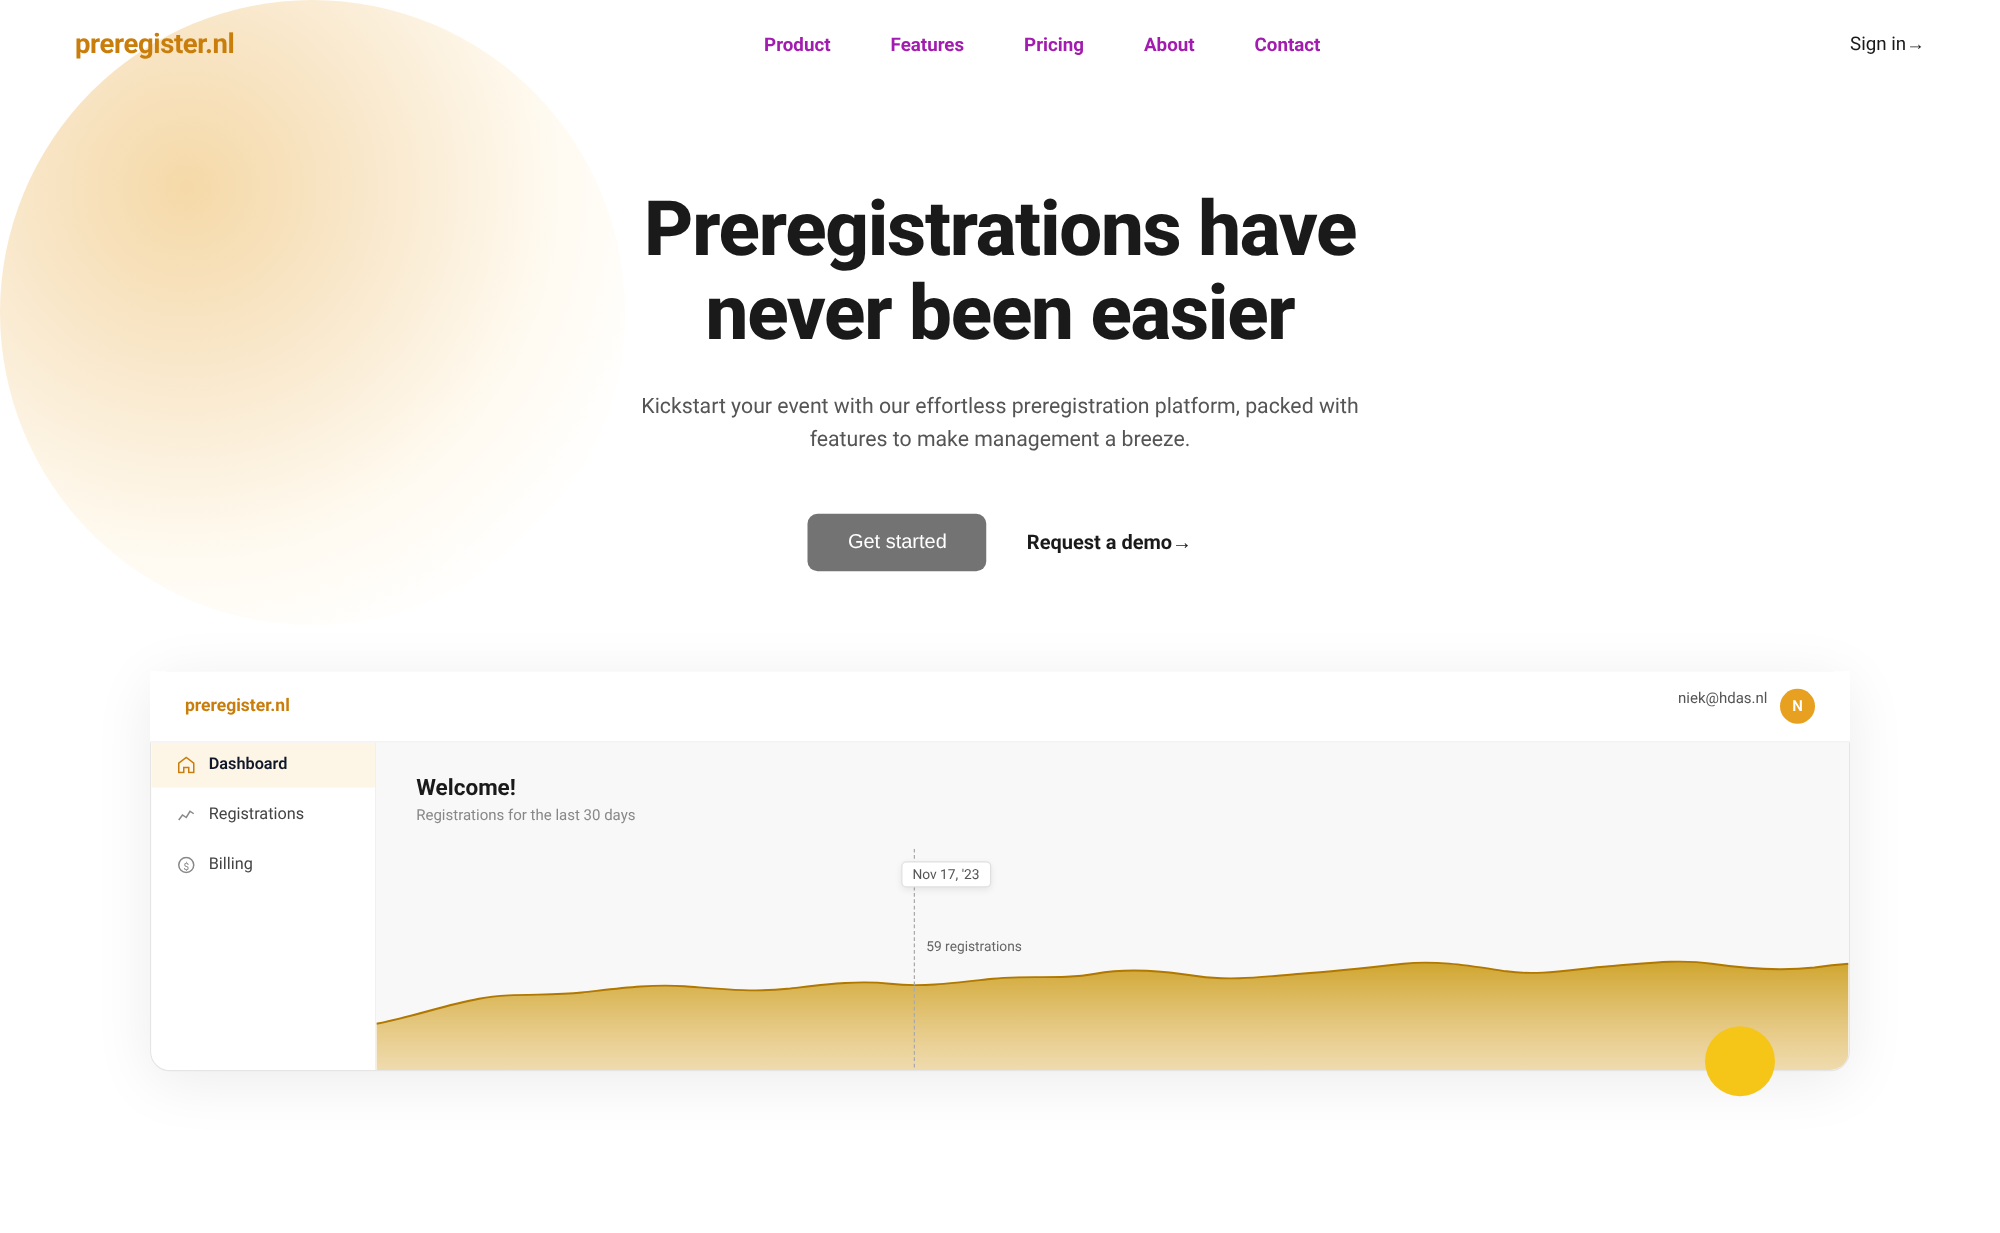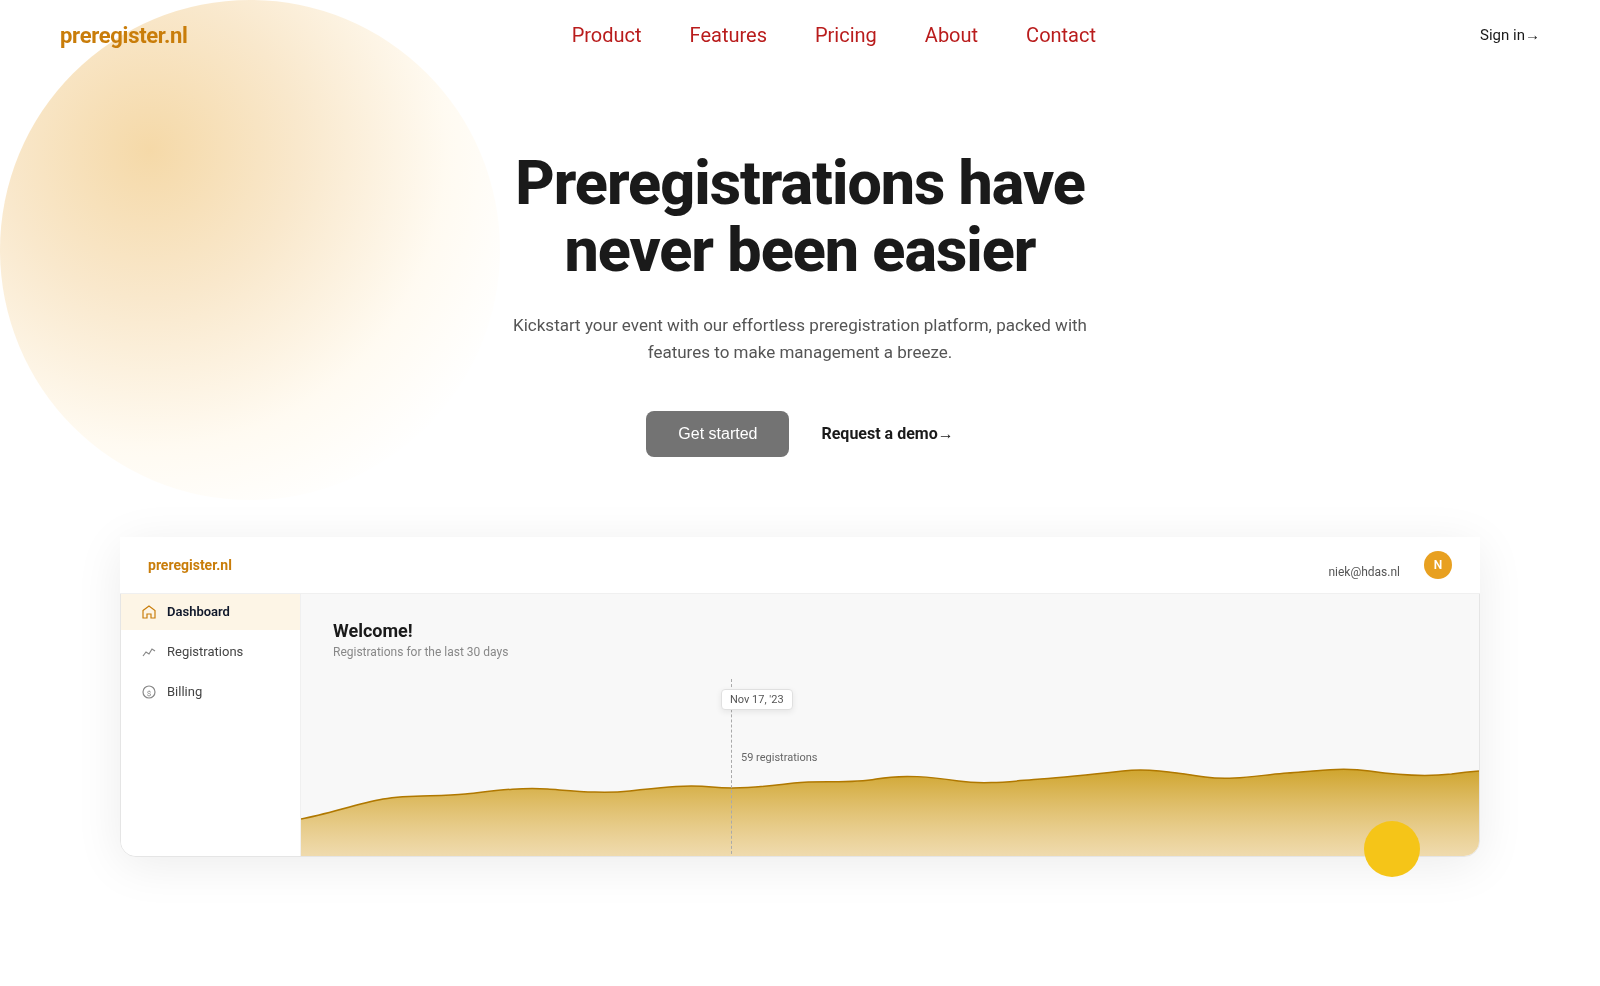--- a/index.html
+++ b/index.html
@@ -43,23 +43,23 @@
       text-decoration: none;
       letter-spacing: -0.3px;
     }
     .nav-links {
       display: flex;
       gap: 48px;
       list-style: none;
     }
     .nav-links li a {
       text-decoration: none;
-      color: #b91c1c;
-      font-size: 20px;
-      font-weight: 400;
+      color: #a21caf;
+      font-size: 15px;
+      font-weight: 700;
     }
     .nav-signin {
       font-size: 15px;
       color: #1a1a1a;
       text-decoration: none;
       font-weight: 400;
     }
 
     
     .hero {
@@ -146,22 +146,22 @@
       background: #fff;
       z-index: 2;
     }
     .app-header-logo {
       font-size: 14px;
       font-weight: 700;
       color: #c97d0a;
     }
     .app-header-user {
       display: flex;
-      align-items: flex-end;
-      gap: 24px;
+      align-items: flex-start;
+      gap: 10px;
       font-size: 12px;
       color: #555;
     }
     .app-avatar {
       width: 28px;
       height: 28px;
       border-radius: 50%;
       background: #e8a020;
       display: flex;
       align-items: center;

